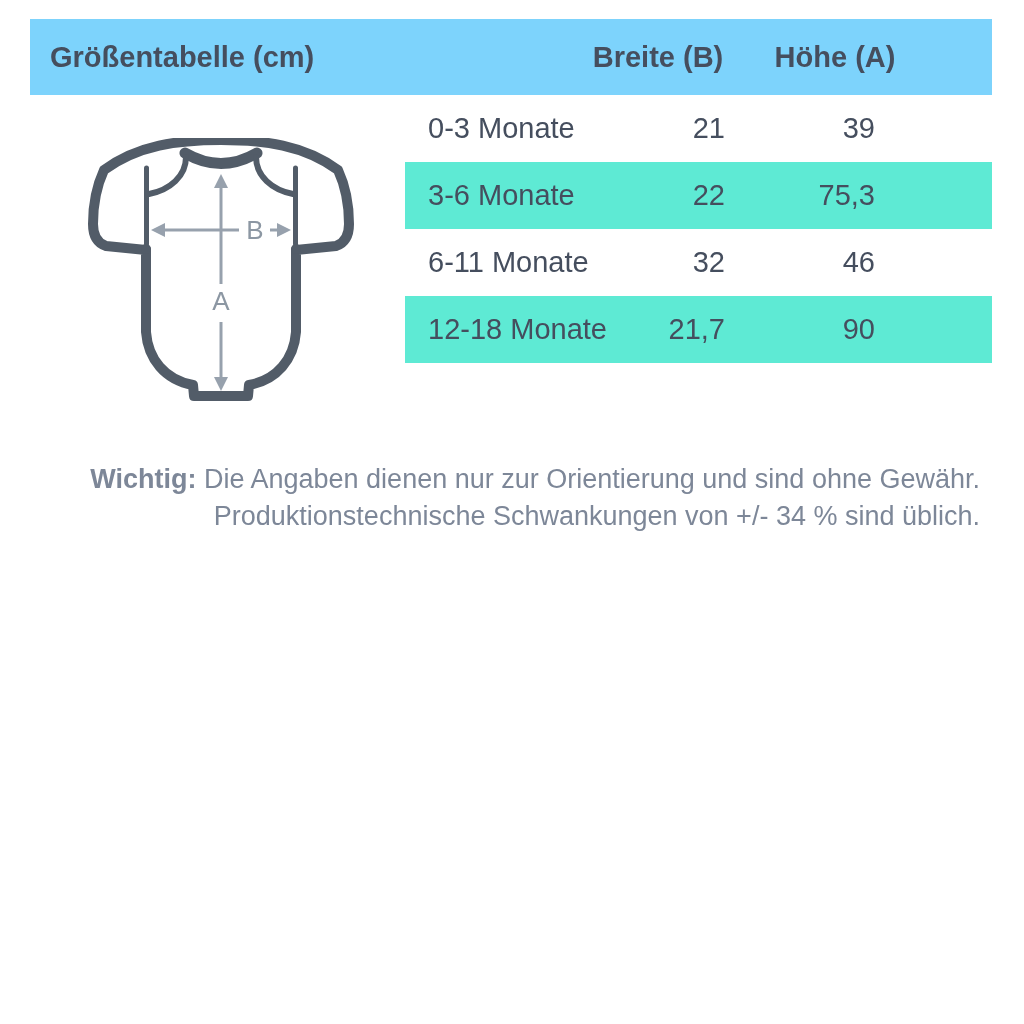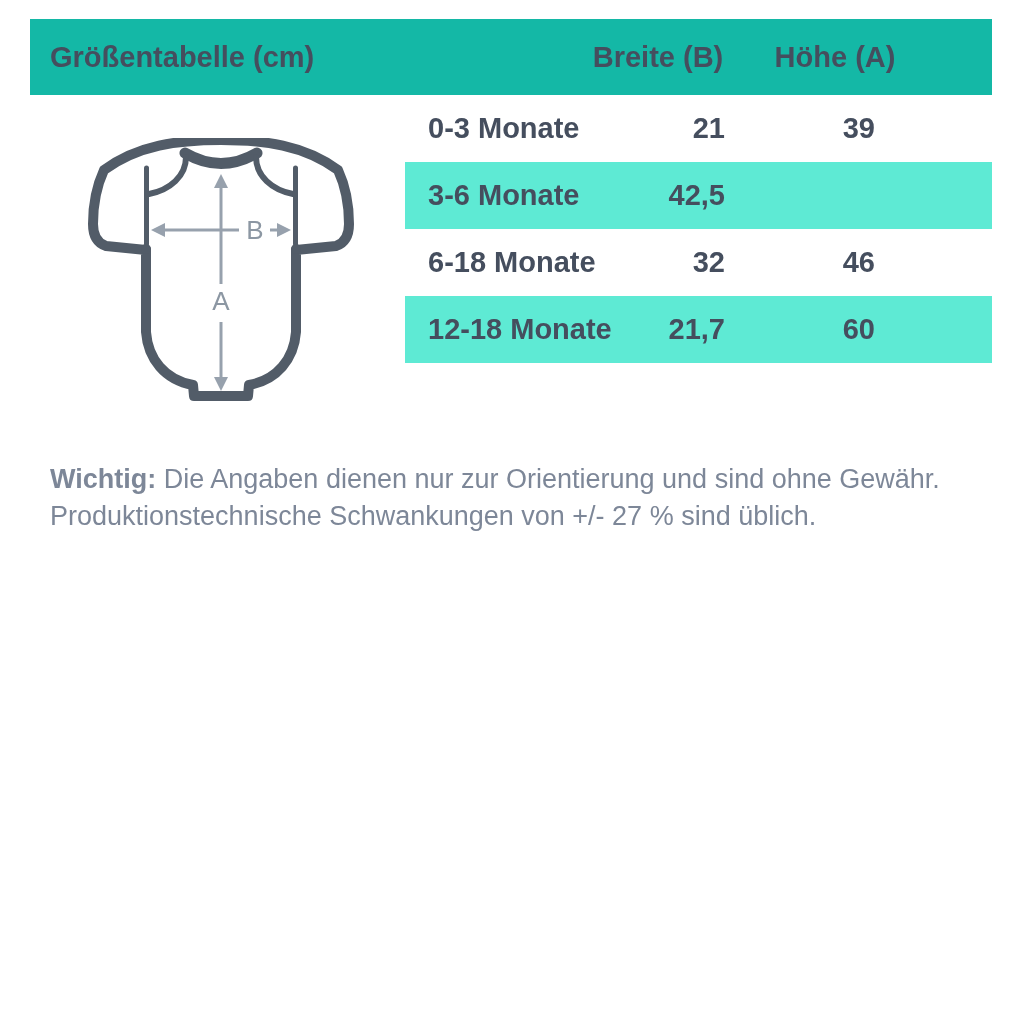--- a/index.html
+++ b/index.html
@@ -3,49 +3,49 @@
 <meta charset="utf-8">
 <style>
   html,body{margin:0;padding:0;background:#ffffff;}
   .canvas{
     position:relative;width:1024px;height:1024px;background:#ffffff;
     font-family:"Liberation Sans",sans-serif;overflow:hidden;
   }
   
   .header-bar{
     position:absolute;left:30px;top:19px;width:962px;height:76px;
-    background:#14b8a6;color:#454e5e;text-decoration:underline;
+    background:#7dd3fc;color:#454e5e;text-decoration:underline;
   }
   .header-title{
     position:absolute;left:20px;top:0;height:76px;display:flex;align-items:center;
     font-size:29px;font-weight:bold;white-space:nowrap;
   }
   .header-col{
     position:absolute;top:0;height:76px;width:190px;display:flex;
     align-items:center;justify-content:center;font-size:29px;font-weight:bold;
     white-space:nowrap;
   }
   .header-col.breite{left:533px;}
   .header-col.hoehe{left:710px;}
   
-  .rows{position:absolute;left:405px;top:95px;width:587px;font-weight:bold;}
+  .rows{position:absolute;left:405px;top:95px;width:587px;}
   .row{
     display:grid;grid-template-columns:165px 155px 150px 1fr;
     height:67px;align-items:center;color:#454e5e;font-size:29px;
   }
   .row.striped{background:#5eead4;}
   .row .size{padding-left:23px;white-space:nowrap;}
   .row .num{text-align:right;}
   
   .diagram{position:absolute;left:88px;top:138px;width:268px;height:272px;}
   .diagram svg{display:block;}
   
   .note{
     position:absolute;left:50px;top:434px;width:930px;
-    font-size:27px;line-height:37px;color:#7d8798;
+    font-size:27px;line-height:37px;color:#7d8798;text-align:right;
   }
   .note b{font-weight:bold;}
 </style>
 </head>
 <body>
 
 <div class="canvas">
 
   <div class="header-bar">
     <div class="header-title">Größentabelle (cm)</div>
@@ -93,36 +93,37 @@
 
   <div class="rows">
     <div class="row">
       <div class="size">0-3 Monate</div>
       <div class="num">21</div>
       <div class="num">39</div>
       <div></div>
     </div>
     <div class="row striped">
       <div class="size">3-6 Monate</div>
-      <div class="num">42,5</div>
+      <div class="num">22</div>
+      <div class="num">75,3</div>
       <div></div>
     </div>
     <div class="row">
-      <div class="size">6-18 Monate</div>
+      <div class="size">6-11 Monate</div>
       <div class="num">32</div>
       <div class="num">46</div>
       <div></div>
     </div>
     <div class="row striped">
       <div class="size">12-18 Monate</div>
       <div class="num">21,7</div>
-      <div class="num">60</div>
+      <div class="num">90</div>
       <div></div>
     </div>
   </div>
 
   <p class="note">
     <b>Wichtig:</b>
     <span>Die Angaben dienen nur zur Orientierung und sind ohne Gewähr.</span><br>
-    <span>Produktionstechnische Schwankungen von +/- 27 % sind üblich.</span>
+    <span>Produktionstechnische Schwankungen von +/- 34 % sind üblich.</span>
   </p>
 
 </div>
 
 </body></html>

